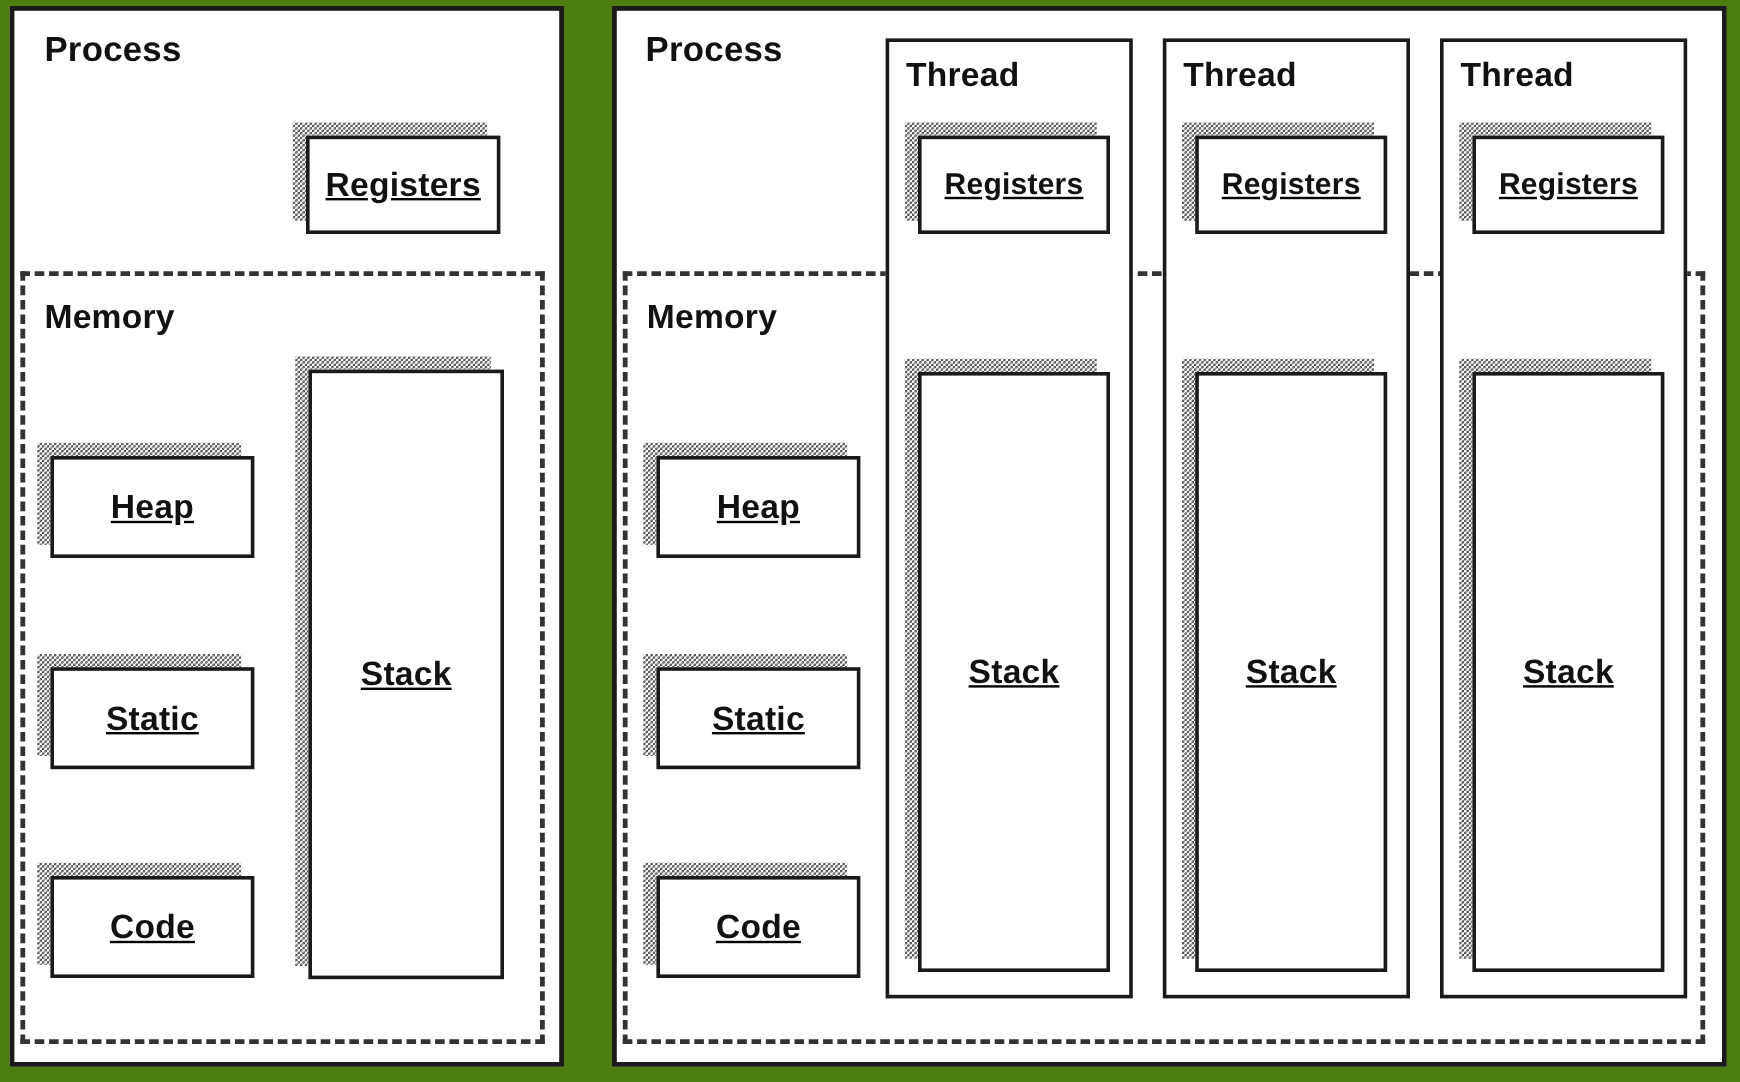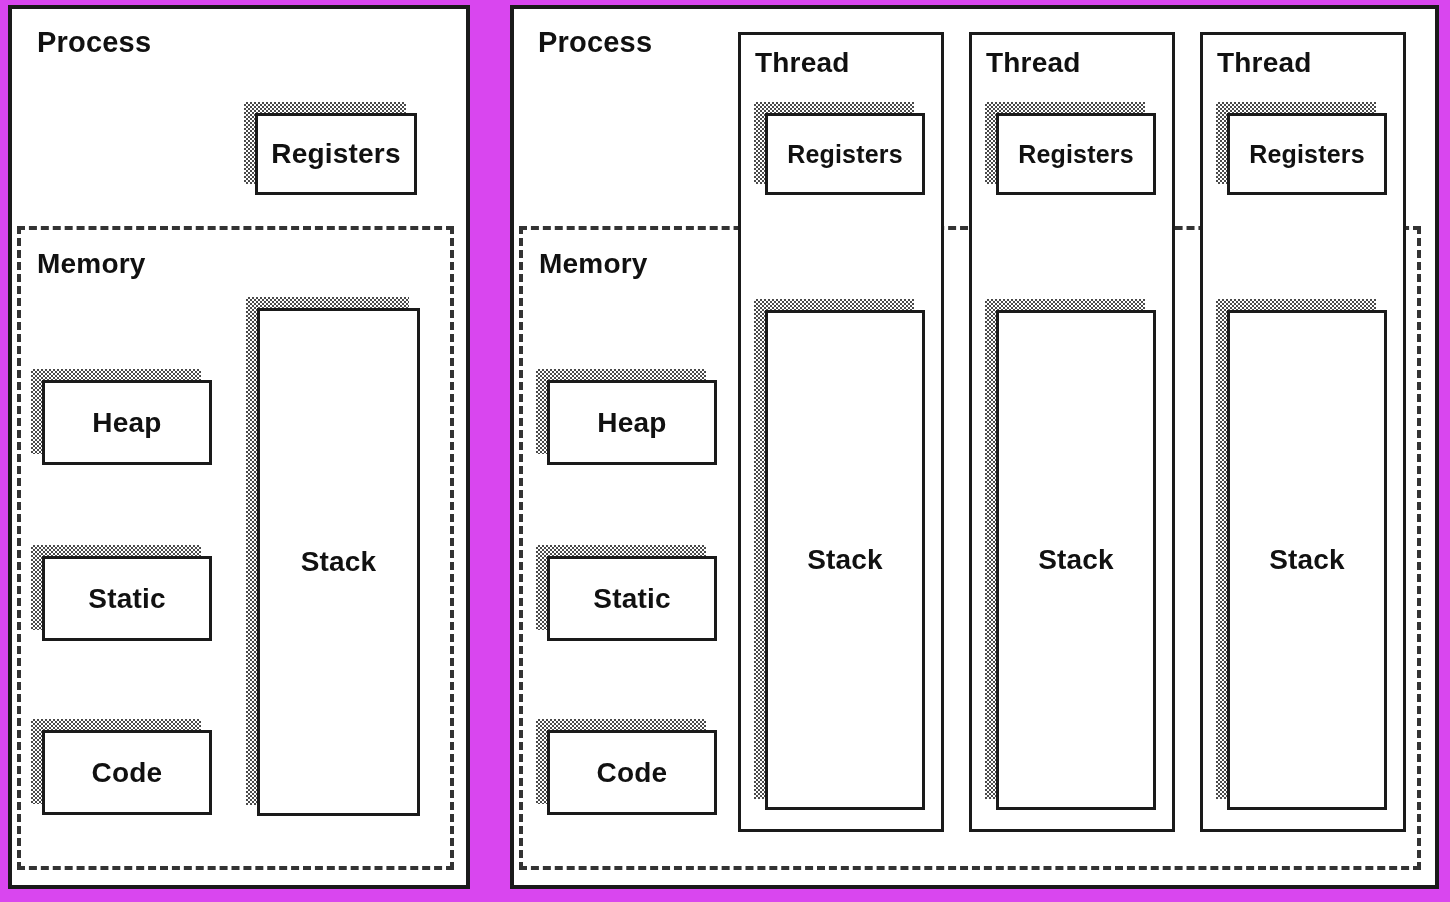--- a/index.html
+++ b/index.html
@@ -10,21 +10,21 @@
   }
   body {
     font-family: "Liberation Sans", sans-serif;
     -webkit-font-smoothing: antialiased;
   }
 
   #stage {
     position: relative;
     width: 1450px;
     height: 902px;
-    background: #d946ef;
+    background: #4d7c0f;
     overflow: hidden;
   }
 
   
   .panel {
     position: absolute;
     background: #ffffff;
     border: 4px solid #1a1a1a;
     box-sizing: border-box;
   }
@@ -82,20 +82,21 @@
     top: 0;
     right: 0;
     bottom: 0;
     background: #ffffff;
     border: 3px solid #1a1a1a;
     box-sizing: border-box;
     z-index: 2;
     display: flex;
     align-items: center;
     justify-content: center;
+    text-decoration: underline;
   }
   .elem .card-label {
     font-size: 28px;
     font-weight: bold;
     color: #111111;
     white-space: nowrap;
     letter-spacing: 0.2px;
   }
   
 </style>

